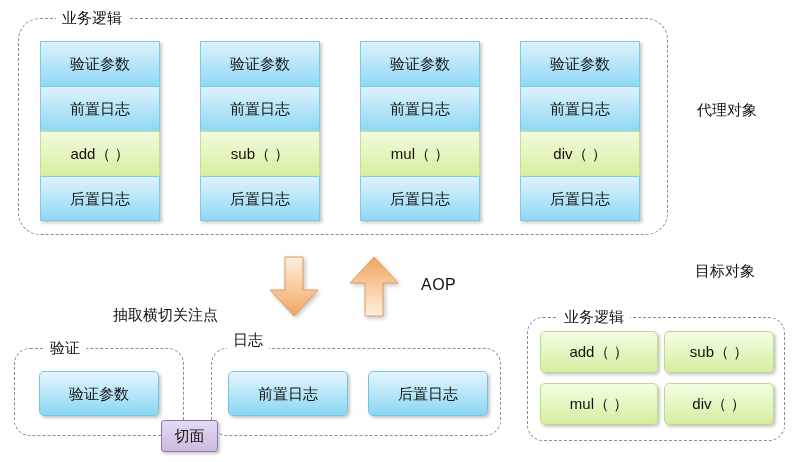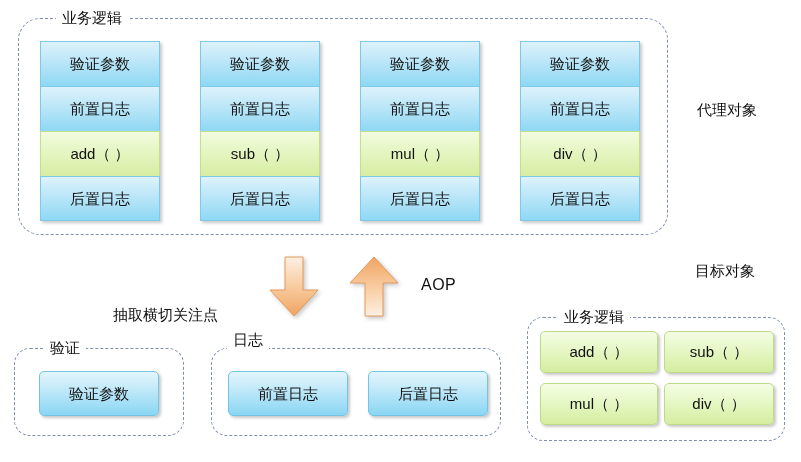--- a/index.html
+++ b/index.html
@@ -182,20 +182,21 @@
 
   <div class="group-box sm" style="left:14px; top:348px; width:170px; height:88px;"></div>
   <div class="group-label" style="left:44px; top:339px;">验证</div>
   <div class="chip blue" style="left:39px; top:371px; width:120px; height:45px;">验证参数</div>
 
   <div class="group-box sm" style="left:211px; top:348px; width:290px; height:88px;"></div>
   <div class="group-label" style="left:227px; top:331px;">日志</div>
   <div class="chip blue" style="left:228px; top:371px; width:120px; height:45px;">前置日志</div>
   <div class="chip blue" style="left:368px; top:371px; width:120px; height:45px;">后置日志</div>
 
+  <div class="chip purple" style="left:161px; top:420px; width:57px; height:32px;">切面</div>
 
   <div class="caption" style="left:695px; top:262px;">目标对象</div>
 
   <div class="group-box sm" style="left:527px; top:317px; width:258px; height:124px;"></div>
   <div class="group-label" style="left:558px; top:308px;">业务逻辑</div>
 
   <div class="chip green" style="left:540px; top:331px; width:118px; height:42px;">add（ ）</div>
   <div class="chip green" style="left:664px; top:331px; width:110px; height:42px;">sub（ ）</div>
   <div class="chip green" style="left:540px; top:383px; width:118px; height:42px;">mul（ ）</div>
   <div class="chip green" style="left:664px; top:383px; width:110px; height:42px;">div（ ）</div>

